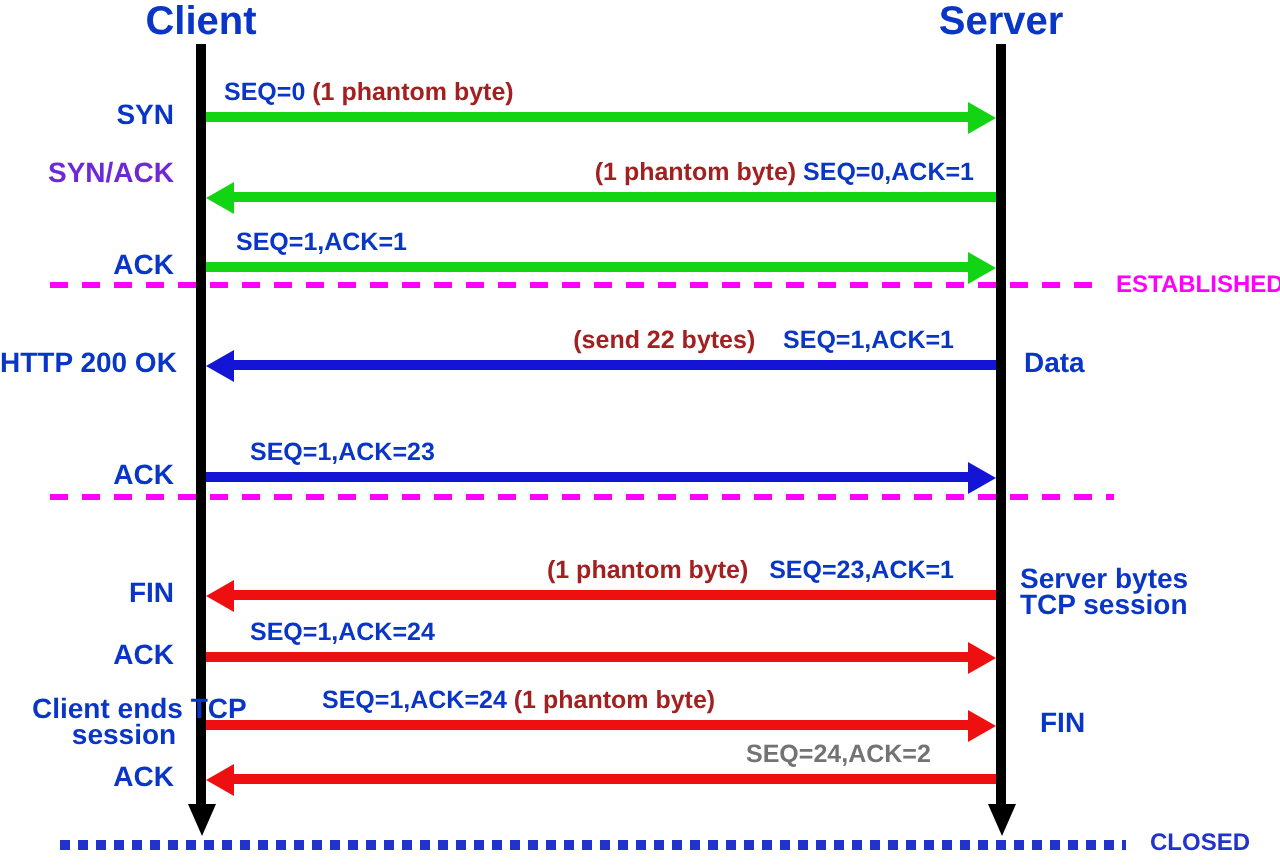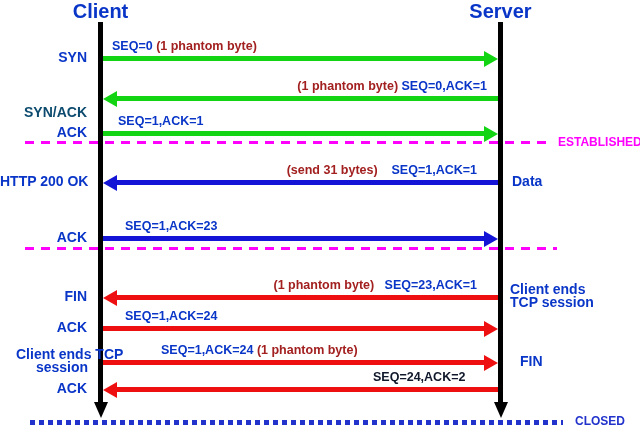--- a/index.html
+++ b/index.html
@@ -34,51 +34,51 @@
   <div class="lifeline-head" style="left:494px;top:402px;"></div>
 
   <div id="layer">
       <div class="msg-bar" style="top: 56px; background: rgb(18, 212, 18); left: 103px; width: 382px;"></div>
       <div class="msg-head" style="top: 51px; left: 484px; border-left: 14px solid rgb(18, 212, 18);"></div>
       <div class="msg-label" style="top: 40px; left: 112px;"><span style="color: rgb(10, 54, 200);">SEQ=0 </span><span style="color: rgb(163, 32, 32);">(1 phantom byte)</span></div>
       <div class="side-label left-col" style="top: 51px; color: rgb(10, 54, 200);"><div>SYN</div></div>
       <div class="msg-bar" style="top: 96px; background: rgb(18, 212, 18); left: 117px; width: 381px;"></div>
       <div class="msg-head" style="top: 91px; left: 103px; border-right: 14px solid rgb(18, 212, 18);"></div>
       <div class="msg-label" style="top: 80px; right: 153px;"><span style="color: rgb(163, 32, 32);">(1 phantom byte) </span><span style="color: rgb(10, 54, 200);">SEQ=0,ACK=1</span></div>
-      <div class="side-label left-col" style="top: 106px; color: #0c4a6e;"><div>SYN/ACK</div></div>
+      <div class="side-label left-col" style="top: 80px; color: #6d28d9;"><div>SYN/ACK</div></div>
       <div class="msg-bar" style="top: 131px; background: rgb(18, 212, 18); left: 103px; width: 382px;"></div>
       <div class="msg-head" style="top: 126px; left: 484px; border-left: 14px solid rgb(18, 212, 18);"></div>
       <div class="msg-label" style="top: 115px; left: 118px;"><span style="color: rgb(10, 54, 200);">SEQ=1,ACK=1</span></div>
       <div class="side-label left-col" style="top: 126px; color: rgb(10, 54, 200);"><div>ACK</div></div>
       <div class="msg-bar" style="top: 180px; background: rgb(20, 20, 214); left: 117px; width: 381px;"></div>
       <div class="msg-head" style="top: 175px; left: 103px; border-right: 14px solid rgb(20, 20, 214);"></div>
-      <div class="msg-label" style="top: 164px; right: 163px;"><span style="color: rgb(163, 32, 32);">(send 31 bytes)</span><span style="color: rgb(10, 54, 200);">    SEQ=1,ACK=1</span></div>
+      <div class="msg-label" style="top: 164px; right: 163px;"><span style="color: rgb(163, 32, 32);">(send 22 bytes)</span><span style="color: rgb(10, 54, 200);">    SEQ=1,ACK=1</span></div>
       <div class="side-label left-col" style="top: 175px; color: rgb(10, 54, 200);"><div>HTTP 200 OK</div></div>
       <div class="side-label" style="left: 512px; top: 175px; color: rgb(10, 54, 200);"><div>Data</div></div>
       <div class="msg-bar" style="top: 236px; background: rgb(20, 20, 214); left: 103px; width: 382px;"></div>
       <div class="msg-head" style="top: 231px; left: 484px; border-left: 14px solid rgb(20, 20, 214);"></div>
       <div class="msg-label" style="top: 220px; left: 125px;"><span style="color: rgb(10, 54, 200);">SEQ=1,ACK=23</span></div>
       <div class="side-label left-col" style="top: 231px; color: rgb(10, 54, 200);"><div>ACK</div></div>
       <div class="msg-bar" style="top: 295px; background: rgb(238, 16, 16); left: 117px; width: 381px;"></div>
       <div class="msg-head" style="top: 290px; left: 103px; border-right: 14px solid rgb(238, 16, 16);"></div>
       <div class="msg-label" style="top: 279px; right: 163px;"><span style="color: rgb(163, 32, 32);">(1 phantom byte)</span><span style="color: rgb(10, 54, 200);">   SEQ=23,ACK=1</span></div>
       <div class="side-label left-col" style="top: 290px; color: rgb(10, 54, 200);"><div>FIN</div></div>
-      <div class="side-label" style="left: 510px; top: 283px; color: rgb(10, 54, 200);"><div>Client ends</div><div>TCP session</div></div>
+      <div class="side-label" style="left: 510px; top: 283px; color: rgb(10, 54, 200);"><div>Server bytes</div><div>TCP session</div></div>
       <div class="msg-bar" style="top: 326px; background: rgb(238, 16, 16); left: 103px; width: 382px;"></div>
       <div class="msg-head" style="top: 321px; left: 484px; border-left: 14px solid rgb(238, 16, 16);"></div>
       <div class="msg-label" style="top: 310px; left: 125px;"><span style="color: rgb(10, 54, 200);">SEQ=1,ACK=24</span></div>
       <div class="side-label left-col" style="top: 321px; color: rgb(10, 54, 200);"><div>ACK</div></div>
       <div class="msg-bar" style="top: 360px; background: rgb(238, 16, 16); left: 103px; width: 382px;"></div>
       <div class="msg-head" style="top: 355px; left: 484px; border-left: 14px solid rgb(238, 16, 16);"></div>
       <div class="msg-label" style="top: 344px; left: 127px; margin-left: 34px;"><span style="color: rgb(10, 54, 200);">SEQ=1,ACK=24 </span><span style="color: rgb(163, 32, 32);">(1 phantom byte)</span></div>
       <div class="side-label left-col multi" style="top: 348px; color: rgb(10, 54, 200); padding-left: 16px;"><div>Client ends TCP</div><div>session</div></div>
       <div class="side-label" style="left: 520px; top: 355px; color: rgb(10, 54, 200);"><div>FIN</div></div>
       <div class="msg-bar" style="top: 387px; background: rgb(238, 16, 16); left: 117px; width: 381px;"></div>
       <div class="msg-head" style="top: 382px; left: 103px; border-right: 14px solid rgb(238, 16, 16);"></div>
-      <div class="msg-label" style="top: 371px; left: 373px;"><span style="color: #0f172a;">SEQ=24,ACK=2</span></div>
+      <div class="msg-label" style="top: 371px; left: 373px;"><span style="color: #737373;">SEQ=24,ACK=2</span></div>
       <div class="side-label left-col" style="top: 382px; color: rgb(10, 54, 200);"><div>ACK</div></div>
       <div class="state-line dashed" style="left: 25px; top: 141px; width: 528px; background: repeating-linear-gradient(90deg, rgb(255, 0, 255) 0px, rgb(255, 0, 255) 9px, transparent 9px, transparent 16px);"></div>
       <div class="state-label" style="left: 558px; top: 136px; color: rgb(255, 0, 255);">ESTABLISHED</div>
       <div class="state-line dashed" style="left: 25px; top: 247px; width: 532px; background: repeating-linear-gradient(90deg, rgb(255, 0, 255) 0px, rgb(255, 0, 255) 9px, transparent 9px, transparent 16px);"></div>
       <div class="state-line dotted" style="left: 30px; top: 420px; width: 533px; background: repeating-linear-gradient(90deg, rgb(34, 51, 204) 0px, rgb(34, 51, 204) 5px, transparent 5px, transparent 9px);"></div>
       <div class="state-label" style="left: 575px; top: 415px; color: rgb(34, 51, 204); text-align: right;">CLOSED</div>
     </div>
 </div>
 
 </body></html>

